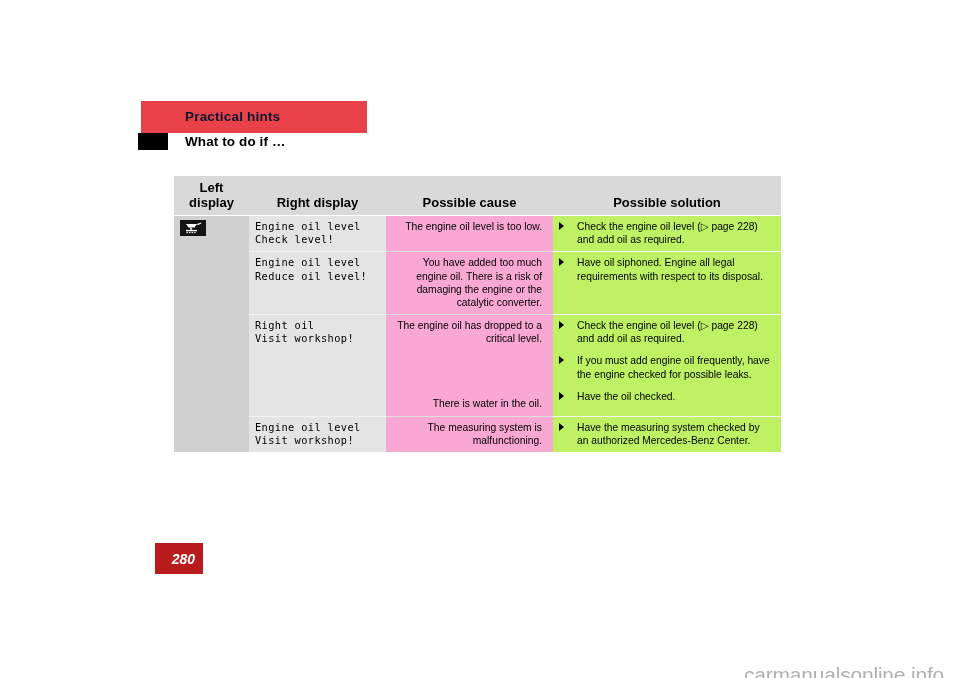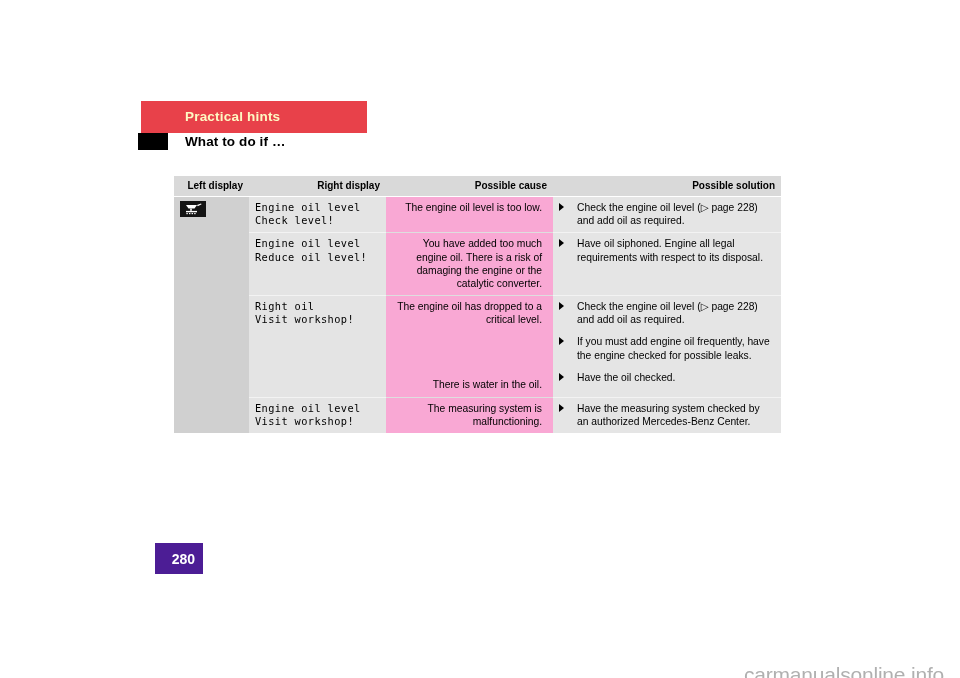--- a/index.html
+++ b/index.html
@@ -23,21 +23,21 @@
     width: 226px;
     height: 32px;
     background: #e8414a;
   }
   #chapter-banner-label {
     position: absolute;
     left: 44px;
     top: 8px;
     font-size: 13.5px;
     font-weight: bold;
-    color: #fef9c3;
+    color: #0f172a;
     letter-spacing: .2px;
   }
 
   #section-row {
     position: absolute;
     left: 138px;
     top: 133px;
     width: 640px;
     height: 22px;
   }
@@ -68,24 +68,24 @@
     border-collapse: collapse;
     table-layout: fixed;
   }
   #fault-table col.c-left   { width: 75px; }
   #fault-table col.c-right  { width: 137px; }
   #fault-table col.c-cause  { width: 167px; }
   #fault-table col.c-sol    { width: 228px; }
 
   #fault-table thead th {
     background: #d9d9d9;
-    font-size: 10px;
+    font-size: 13px;
     font-weight: bold;
     color: #000000;
-    text-align: right;
+    text-align: center;
     padding: 4px 6px 5px 6px;
     vertical-align: bottom;
     border-bottom: 1px solid #ffffff;
   }
 
   #fault-table tbody td {
     vertical-align: top;
     padding: 4px 11px 5px 6px;
     font-size: 10.3px;
     line-height: 1.28;
@@ -104,21 +104,21 @@
     color: #8c8c8c;
     letter-spacing: .4px;
     line-height: 1.42;
   }
   td.col-cause {
     background: #f9a8d4;
     border-top: 1px solid #dedede;
     text-align: right;
   }
   td.col-sol {
-    background: #e5e5e5;
+    background: #bef264;
     border-top: 1px solid #f3f3f3;
   }
   tr.row-first td.col-right,
   tr.row-first td.col-cause,
   tr.row-first td.col-sol { border-top: none; }
 
   .mono-line { display: block; white-space: pre; }
 
   
   .lamp-icon {
@@ -150,21 +150,22 @@
 
   .cause-gap { display: block; height: 52px; }
 
   
   #page-number-box {
     position: absolute;
     left: 155px;
     top: 543px;
     width: 48px;
     height: 31px;
-    background: #4c1d95;
+    background: #b91c1c;
+    font-style: italic;
   }
   #page-number {
     position: absolute;
     right: 8px;
     top: 8px;
     font-size: 14px;
     font-weight: bold;
     color: #ffffff;
   }
   #watermark {

